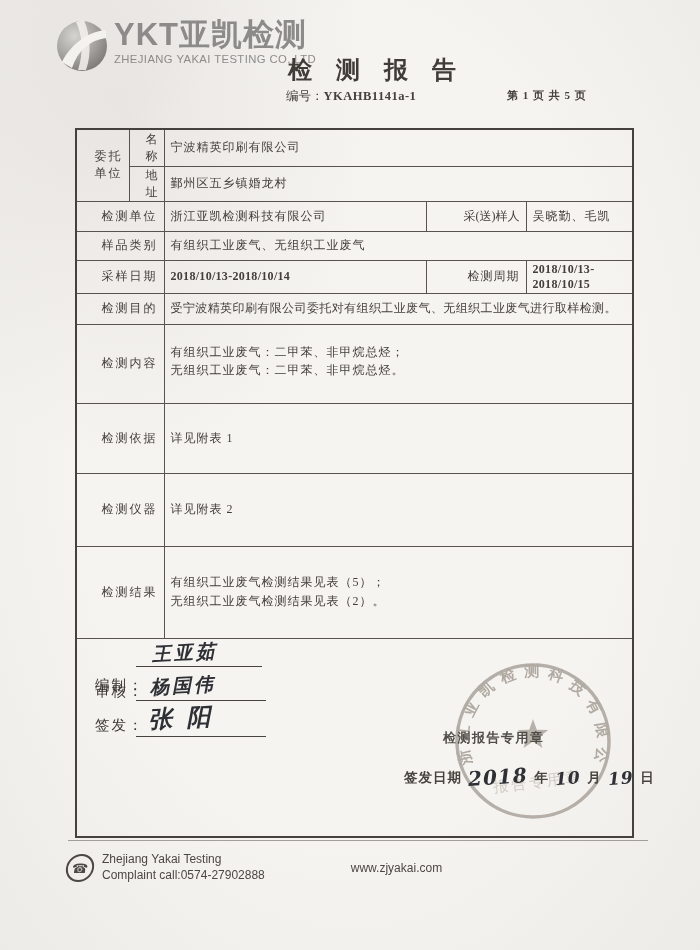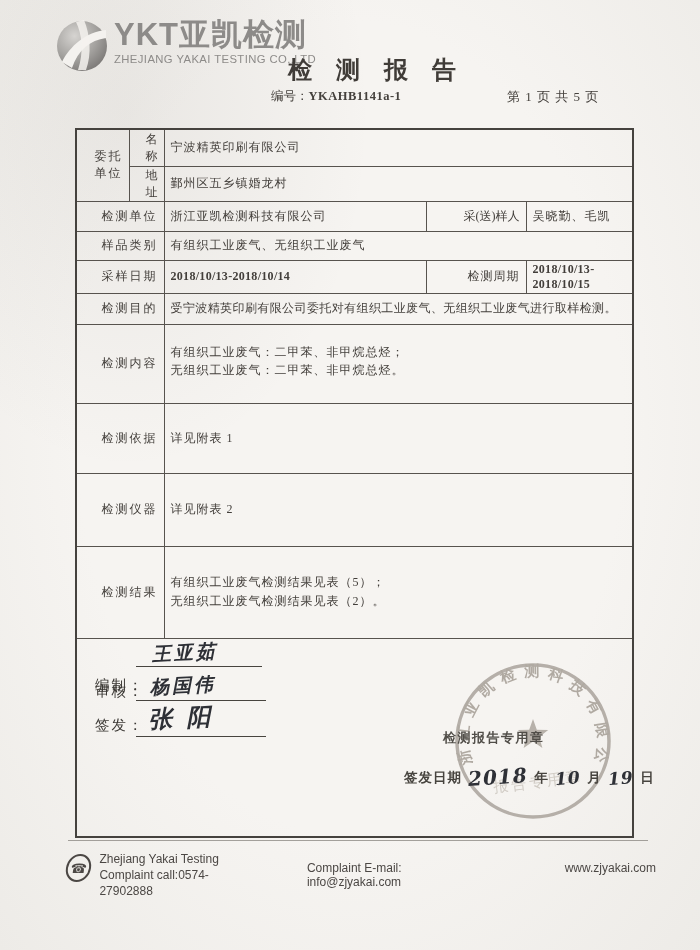--- a/index.html
+++ b/index.html
@@ -17,23 +17,23 @@
   }
   
   .logo{position:absolute;left:56px;top:18px;display:flex;align-items:flex-start;}
   .logo-text{margin-left:4px;}
   .logo-abbr{font-family:"Liberation Sans","DejaVu Sans",sans-serif;font-weight:bold;
     font-size:31px;line-height:34px;color:#8d8b89;letter-spacing:1px;}
   .logo-en{font-family:"Liberation Sans","DejaVu Sans",sans-serif;font-size:11.3px;
     color:#8d8b89;letter-spacing:.4px;margin-top:1px;}
   .doc-title{position:absolute;left:288px;top:54px;font-size:24px;font-weight:bold;
     letter-spacing:9px;color:#403c38;}
-  .no-line{position:absolute;left:271px;top:88px;font-size:12.5px;color:#45413d;}
+  .no-line{position:absolute;left:286px;top:88px;font-size:12.5px;color:#45413d;}
   .no-line b{font-weight:600;letter-spacing:.5px;}
-  .page-info{position:absolute;left:507px;top:88px;font-size:13px;color:#45413d;letter-spacing:1px;}
+  .page-info{position:absolute;left:507px;top:88px;font-size:11px;color:#45413d;letter-spacing:1px;font-weight:bold;}
   
   table.main{position:absolute;left:75px;top:128px;border-collapse:collapse;table-layout:fixed;
     width:557px;background:transparent;}
   table.main td{border:1px solid #57534e;padding:0 6px;vertical-align:middle;
     font-size:12px;color:#423e3a;}
   table.main{border:2px solid #45423e;}
   td.lbl{text-align:right;font-size:13.5px;color:#353230;letter-spacing:2px;padding:0 2px;}
   td.lbl-sm{text-align:right;font-size:13px;color:#353230;letter-spacing:0;padding:0 2px;font-family:Liberation Serif, serif;}
   td.val{padding-left:12px;letter-spacing:1px;}
   td.val-num{padding-left:12px;font-weight:600;letter-spacing:.3px;}
@@ -197,17 +197,16 @@
     <span>日</span>
   </div>
 
   <div class="footer-rule"></div>
   <div class="footer">
     <div class="ph-icon">☎</div>
     <div class="f-block">
       <div>Zhejiang Yakai Testing</div>
       <div>Complaint call:0574-27902888</div>
     </div>
-    <div class="f-email">Complaint E-mail: info@zjyakai.com</div>
     <div class="f-web">www.zjyakai.com</div>
   </div>
 
 </div>
 
 </body></html>

